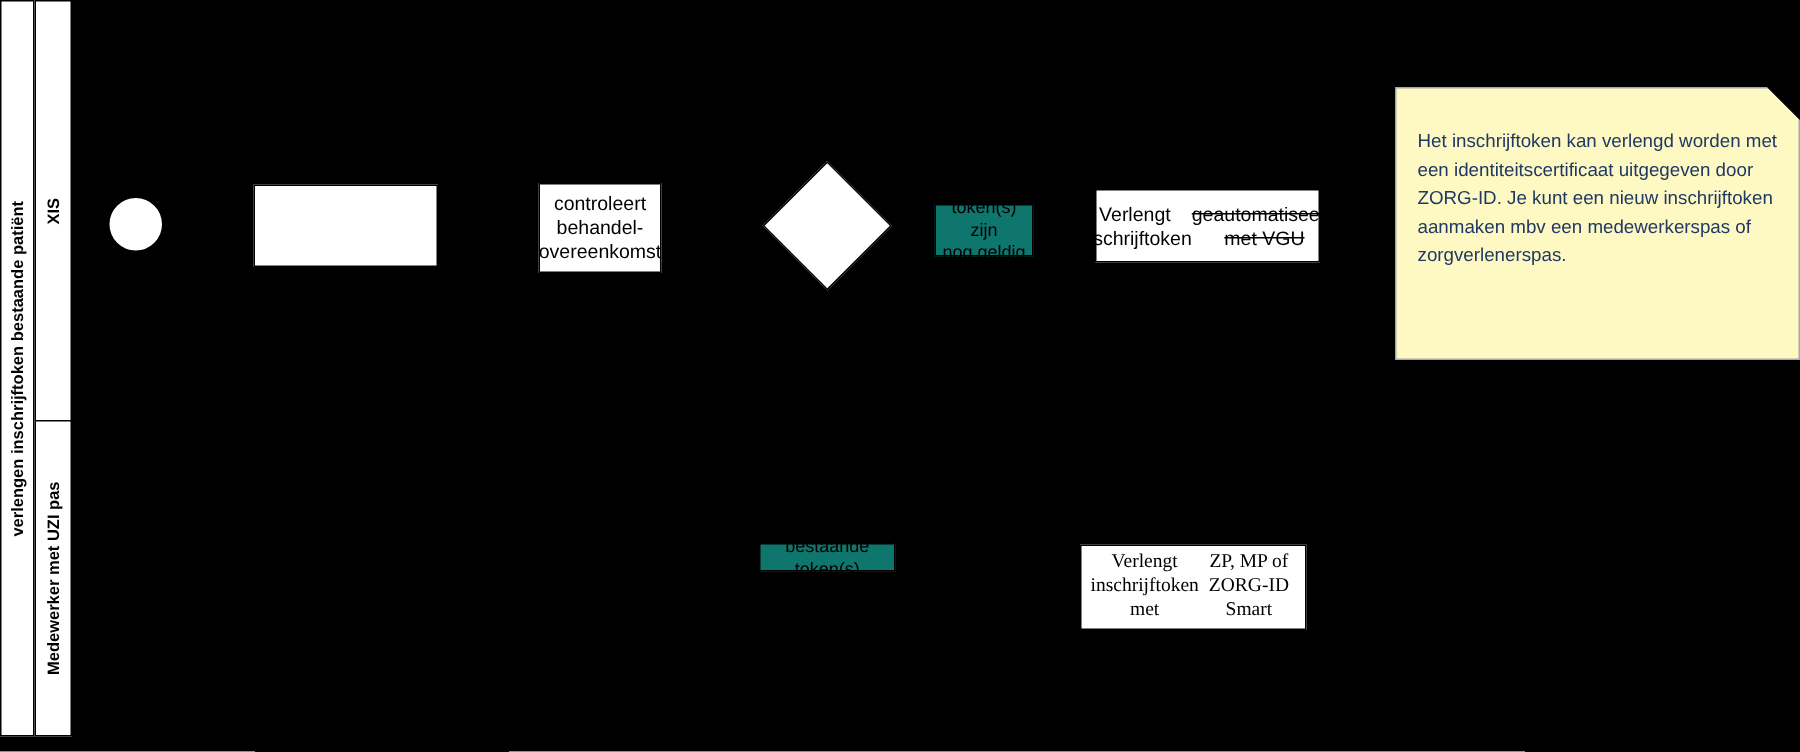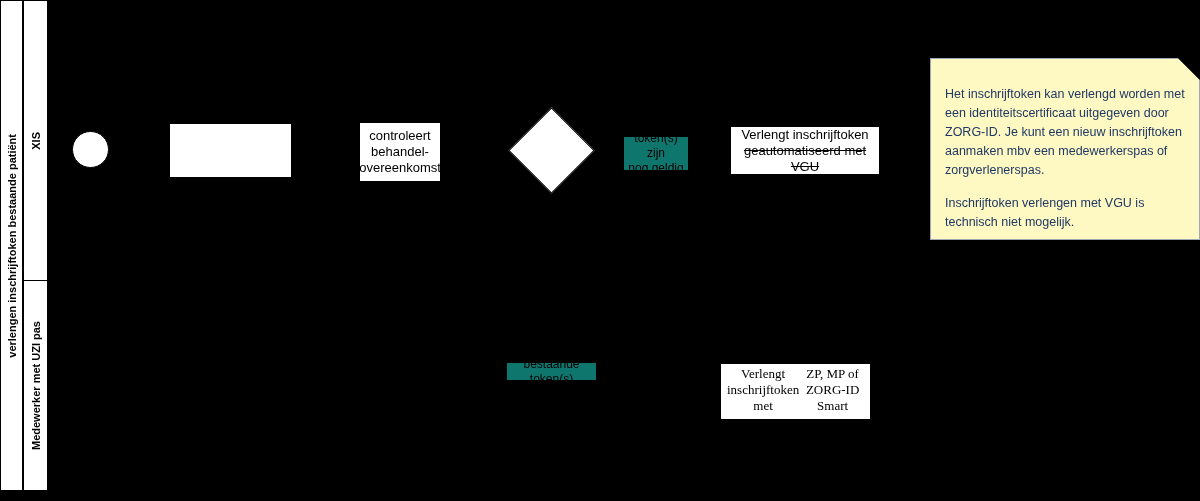--- a/index.html
+++ b/index.html
@@ -164,33 +164,32 @@
     <span class="line">overeenkomst</span>
   </div>
 
   <div class="gateway" style="left:521px; top:120px; width:61px; height:61px;"></div>
 
   <div class="flow-label" style="left:623px; top:136px; width:66px; height:35px;">
     <span>token(s) zijn</span>
     <span>nog geldig</span>
   </div>
 
-  <div class="task" style="left:730px; top:126px; width:150px; height:49px; flex-direction:column;">
+  <div class="task" style="left:730px; top:126px; width:150px; height:49px; flex-direction:row;">
     <span class="line">Verlengt inschrijftoken</span>
     <span class="line strike">geautomatiseerd met VGU</span>
   </div>
 
   <div class="flow-label" style="left:506px; top:362px; width:91px; height:19px;">
     <span>bestaande token(s)</span>
   </div>
 
   <div class="task" style="left:720px; top:363px; width:151px; height:57px; flex-direction:row; align-items:flex-start; padding-left:6px;font-family:Liberation Serif, serif;">
     <span class="line">Verlengt inschrijftoken met</span>
     <span class="line">ZP, MP of ZORG-ID Smart</span>
   </div>
 
   <div class="note" style="left:930px; top:58px; width:270px; height:182px;">
     <p>Het inschrijftoken kan verlengd worden met een identiteitscertificaat uitgegeven door ZORG-ID. Je kunt een nieuw inschrijftoken aanmaken mbv een medewerkerspas of zorgverlenerspas.</p>
-    <p>Inschrijftoken verlengen met VGU is technisch niet mogelijk.</p>
   </div>
   <div class="note-fold" style="left:1178px; top:58px;"></div>
 
 </div>
 
 </body></html>

